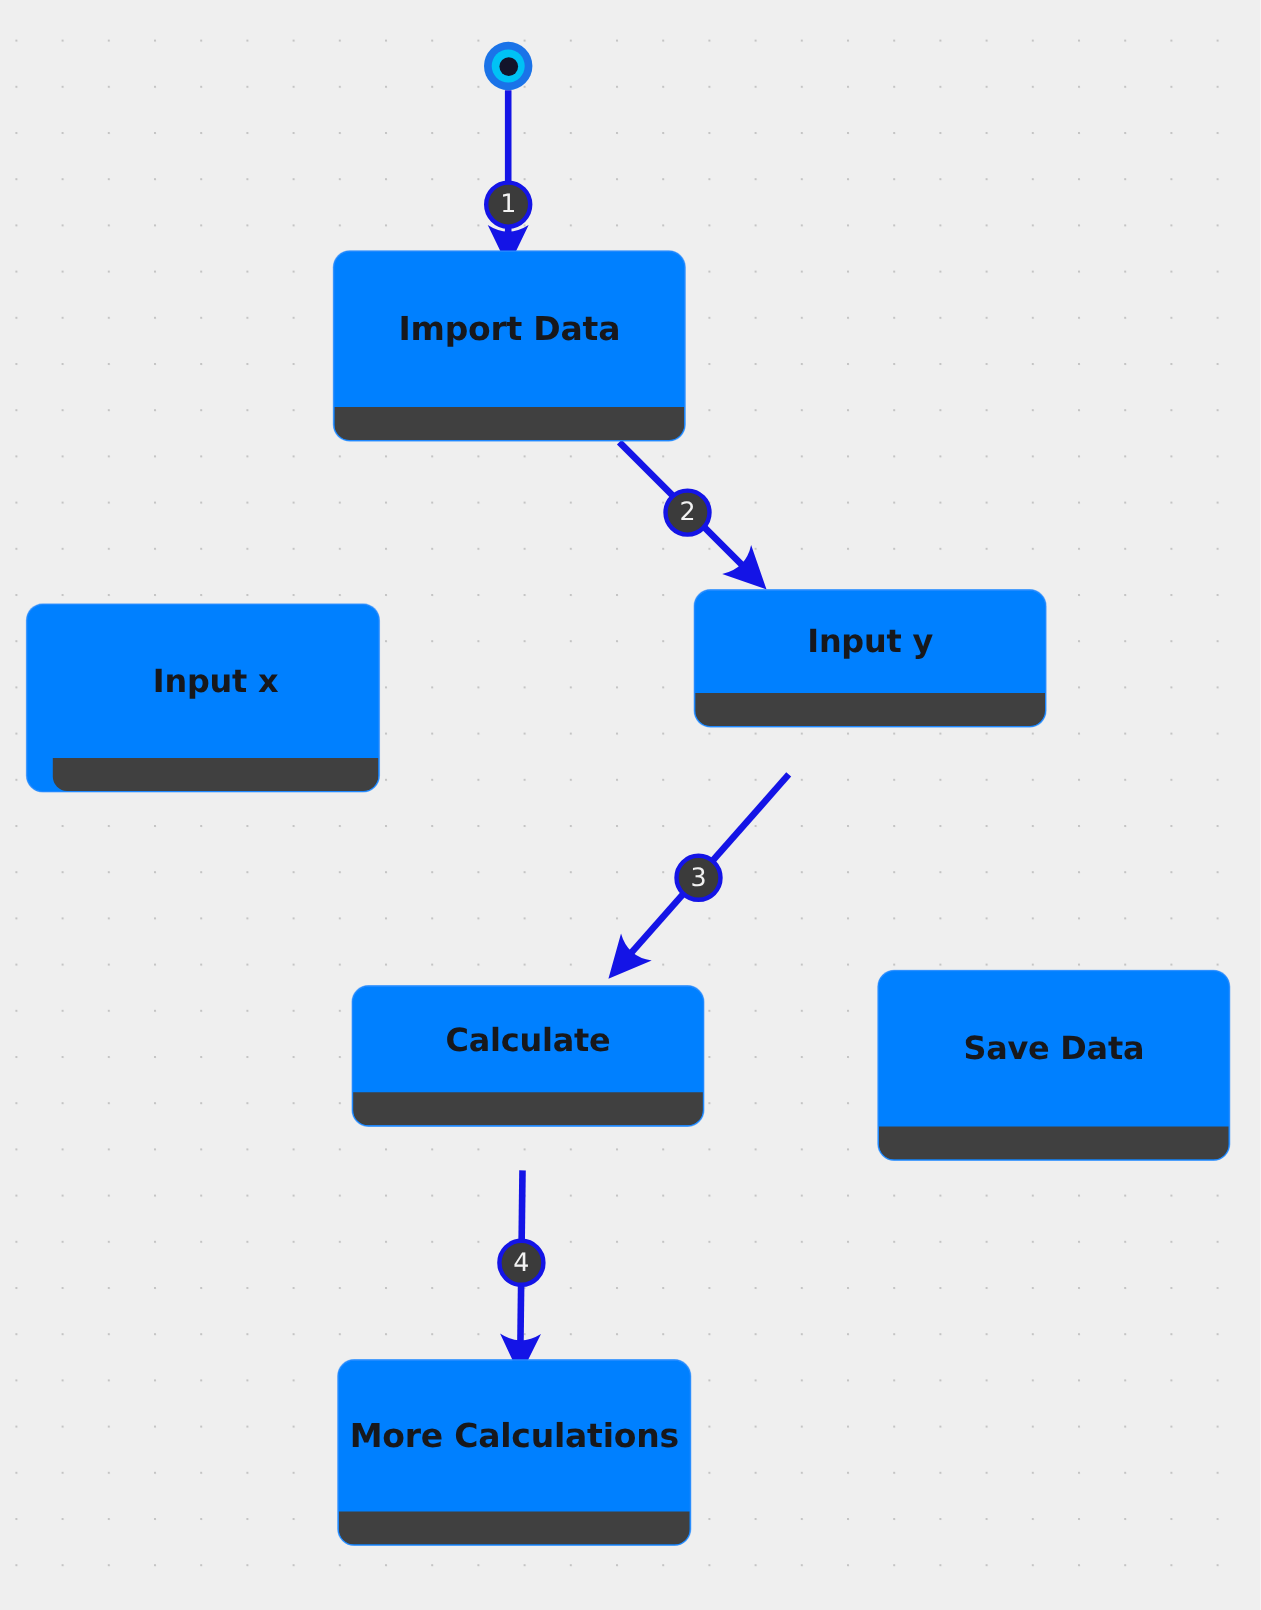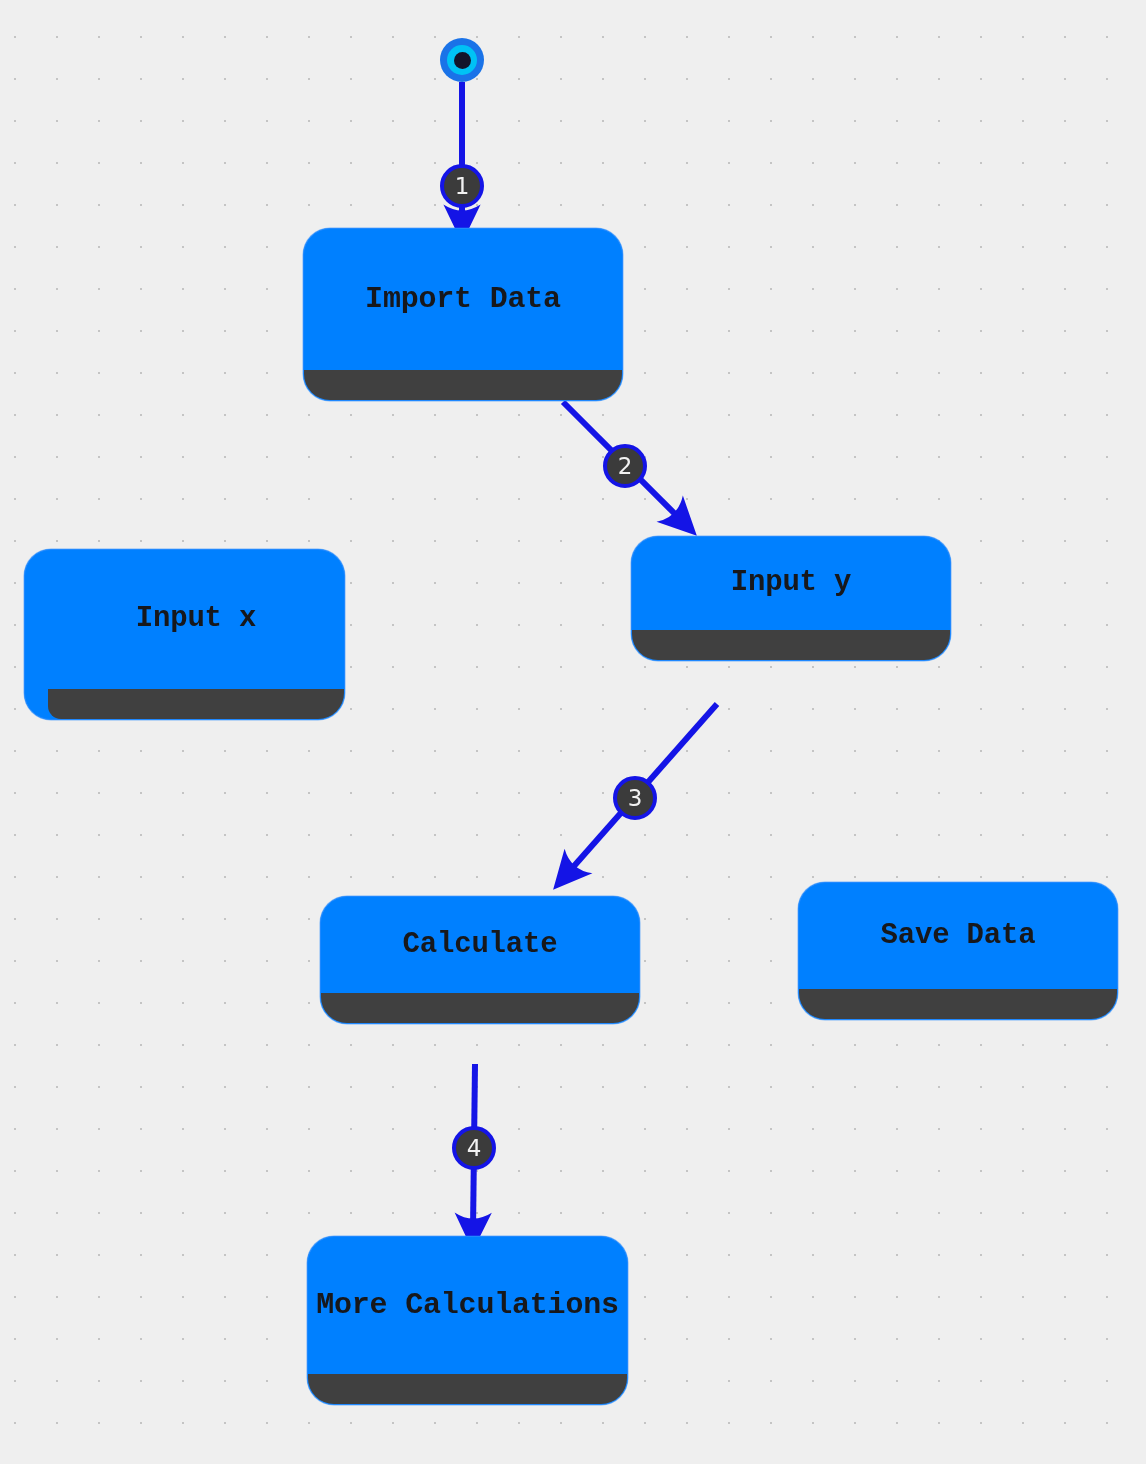--- a/index.html
+++ b/index.html
@@ -33,28 +33,27 @@
     top: 0;
     width: 1146px;
     height: 1464px;
     pointer-events: none;
   }
 
   
   .node {
     position: absolute;
     box-sizing: border-box;
-    border-radius: 27px;
+    border-radius: 15px;
     background: #0080ff;
     border: 1.5px solid #1f88ff;
     box-shadow: 0 0 0 0.5px rgba(31,136,255,0.55);
     display: flex;
     flex-direction: column;
     overflow: hidden;
-    font-family: Liberation Mono, monospace;
   }
   .node-body {
     flex: 1 1 auto;
     display: flex;
     align-items: center;
     justify-content: center;
     padding: 0 10px;
   }
   .node-label {
     font-size: 29px;
@@ -71,21 +70,21 @@
     background: #404040;
     border-bottom-left-radius: 13px;
     border-bottom-right-radius: 13px;
   }
 
   
   #node-import-data   { left: 303px; top: 228px;  width: 320px; height: 173px; }
   #node-input-x       { left: 24px;  top: 549px;  width: 321px; height: 171px; padding-left: 23px; }
   #node-input-y       { left: 631px; top: 536px;  width: 320px; height: 125px; }
   #node-calculate     { left: 320px; top: 896px;  width: 320px; height: 128px; }
-  #node-save-data     { left: 798px; top: 882px;  width: 320px; height: 138px; }
+  #node-save-data     { left: 798px; top: 882px;  width: 320px; height: 173px; }
   #node-more-calcs    { left: 307px; top: 1236px; width: 321px; height: 169px; }
 
   #node-import-data  .node-label { font-size: 30px; }
   #node-more-calcs   .node-label { font-size: 30px; }
 
   
   #start-node {
     position: absolute;
     left: 440px;
     top: 38px;

